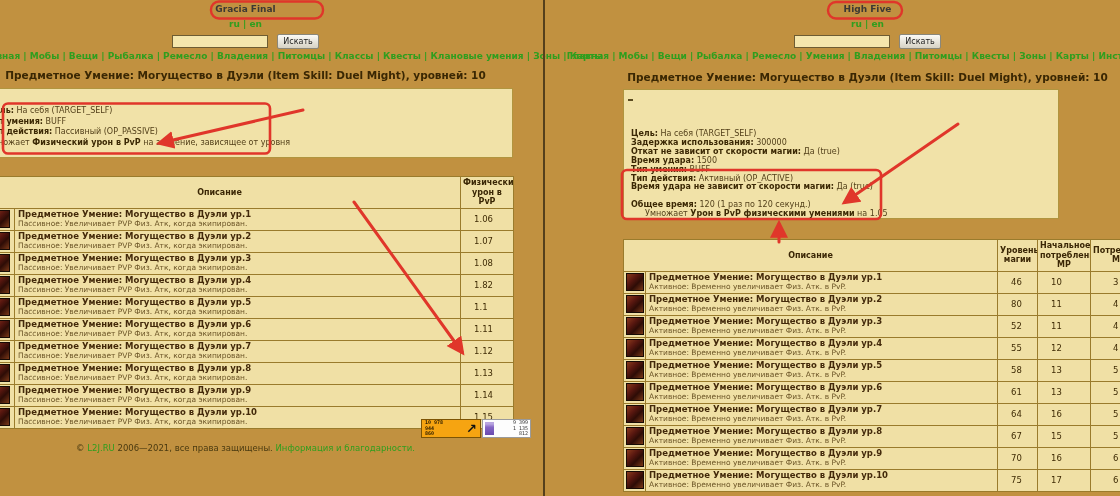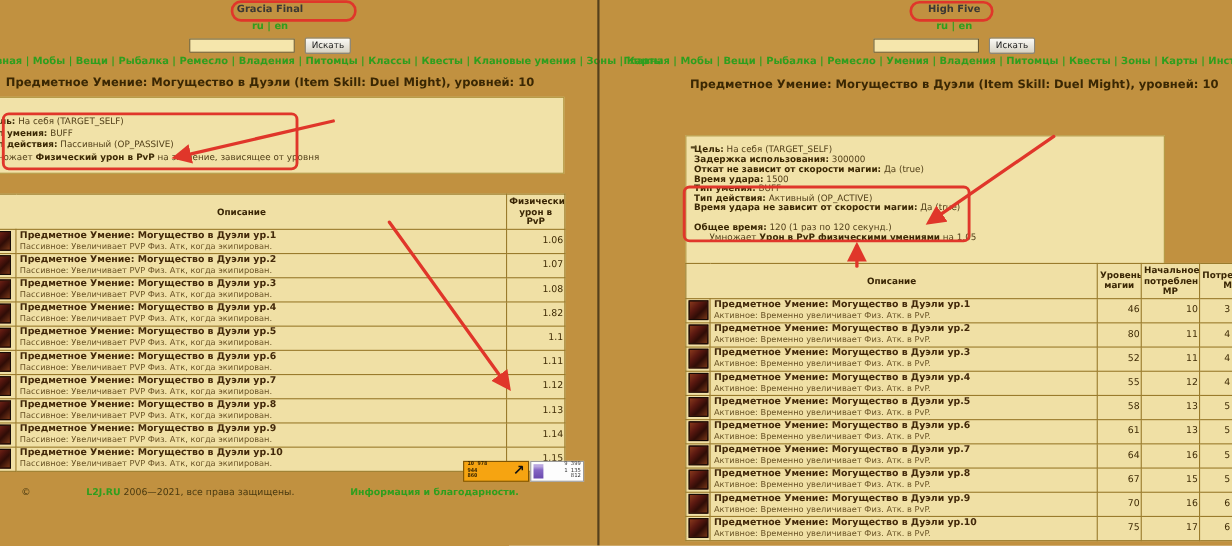--- a/index.html
+++ b/index.html
@@ -23,21 +23,21 @@
   .nav{position:absolute;top:51px;width:100%;text-align:center;font-size:9px;
     font-weight:bold;white-space:nowrap;}
   .navlink{color:#2f9e1e;text-decoration:none;cursor:pointer;}
   .navsep{color:#2f9e1e;}
   .title{position:absolute;top:69px;width:100%;text-align:center;font-weight:bold;
     font-size:10.5px;color:#3a2703;white-space:nowrap;}
   #rightPage .title{top:71px;}
 
   .infobox{position:absolute;background:#f1e2a8;border:1px solid #b1953f;box-sizing:border-box;}
   #infoLeft{left:0;top:88px;width:535px;height:70px;padding:17px 0 0 8px;}
-  #infoRight{left:78px;top:89px;width:436px;height:130px;padding:8px 0 0 7px;margin-top:34px;}
+  #infoRight{left:78px;top:89px;width:436px;height:130px;padding:40px 0 0 7px;}
   .infoline{font-size:8px;color:#53401a;white-space:nowrap;}
   #infoLeft .infoline{line-height:10.5px;min-height:10.5px;}
   #infoRight .infoline{line-height:8.9px;min-height:8.9px;}
   .infoline .b{font-weight:bold;color:#3b2804;}
   .ind{padding-left:14px;}
   .boxmark{position:absolute;left:4px;top:9px;width:5px;height:2px;background:#5a4a20;}
 
   table{border-collapse:collapse;table-layout:fixed;background:#f0e0a5;}
   td,th{border:1px solid #9a7b2c;overflow:hidden;}
   th{font-size:8px;line-height:9.5px;color:#3a2605;font-weight:bold;padding:1px 2px;
@@ -51,25 +51,25 @@
   .cL0{width:36px}.cL1{width:446px}.cL2{width:53px}
   .cR0{width:22px}.cR1{width:352px}.cR2{width:40px}.cR3{width:53px}.cR4{width:57px}
   .icell{vertical-align:middle;padding:0;}
   .skill-icon{width:18px;height:18px;border:1px solid #160a05;box-sizing:border-box;
     background:linear-gradient(135deg,#8a3a1c 0%,#5a1810 35%,#2e0c06 62%,#7a3818 100%);}
   .icL{margin-left:13px;}
   .icR{margin:0 auto;}
   .dcell{padding:0 3px;vertical-align:middle;}
   .rtitle{font-size:8.5px;font-weight:bold;color:#43290a;line-height:9.5px;white-space:nowrap;}
   .rdesc{font-size:7.5px;color:#6b5426;line-height:9px;white-space:nowrap;}
-  .vcell{text-align:right;font-size:8.5px;color:#3f2b05;vertical-align:middle;padding-left:13px;}
+  .vcell{text-align:left;font-size:8.5px;color:#3f2b05;vertical-align:middle;padding-left:13px;}
   .mp2cell{font-size:8.5px;color:#3f2b05;padding-left:22px;vertical-align:middle;}
 
   .footer{position:absolute;top:443px;width:100%;text-align:center;font-size:8.5px;color:#4a3a10;}
-  .glink{color:#2f9e1e;font-weight:bold;text-decoration:none;cursor:pointer;margin-left:48px;}
+  .glink{color:#2f9e1e;font-weight:normal;text-decoration:none;cursor:pointer;}
 
   .counter{position:absolute;top:419px;height:19px;box-sizing:border-box;display:flex;
     align-items:center;text-decoration:none;}
   .counter.orange{left:421px;width:60px;background:#f6a411;border:1px solid #7d5404;
     justify-content:space-between;padding:0 3px;}
   .counter.white{left:482px;width:49px;background:#fdfdfd;border:1px solid #9a9a9a;
     padding:0 2px;gap:2px;}
   .cnums{display:flex;flex-direction:column;justify-content:center;font-size:5px;
     line-height:5.5px;color:#2e1e00;font-weight:bold;font-family:"DejaVu Sans Mono",monospace;}
   .cnums.rightal{margin-left:auto;text-align:right;color:#333;font-weight:normal;}

